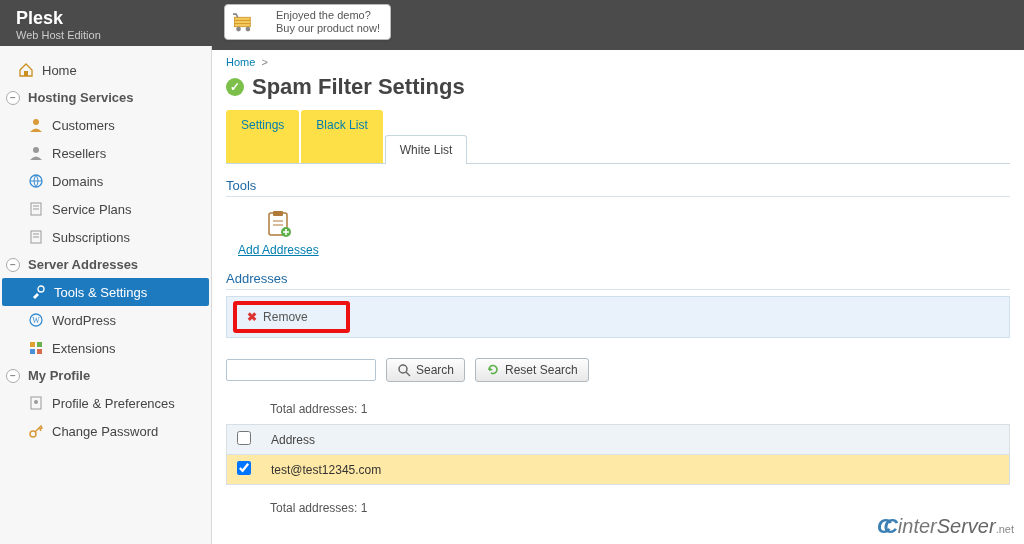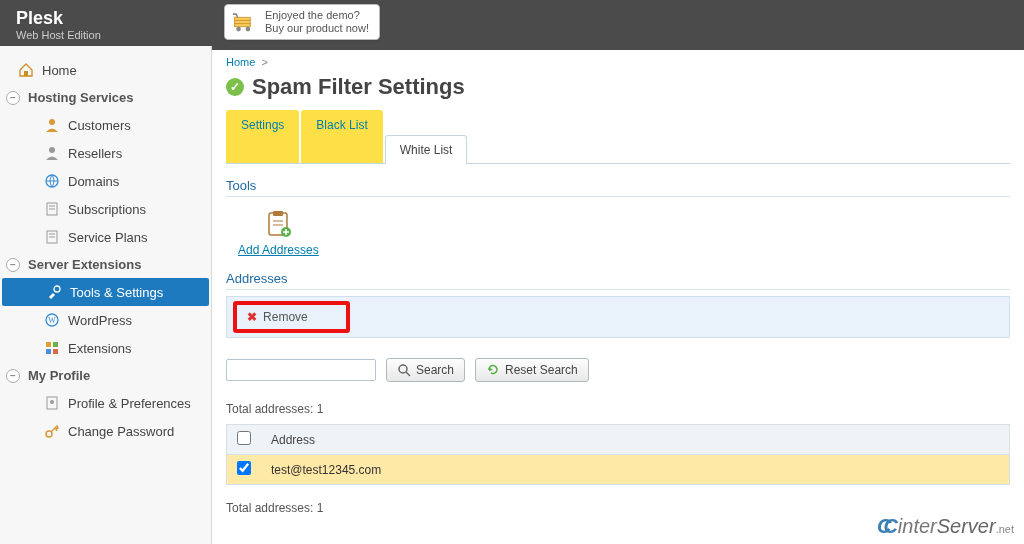--- a/index.html
+++ b/index.html
@@ -6,29 +6,29 @@
 body { font-family: Arial, Helvetica, sans-serif; font-size: 12px; color: #333; background: #fff; width: 1024px; height: 544px; overflow: hidden; position: relative; }
 a { color: #007eb0; text-decoration: none; }
 
 
 .header { height: 50px; background: #4b4b4b; color: #fff; display: flex; align-items: center; padding: 0 16px; }
 .brand { line-height: 1.1; }
 .brand-name { font-size: 18px; font-weight: bold; }
 .brand-sub { font-size: 11px; color: #ccc; }
 
 
-.promo { position: absolute; left: 224px; top: 4px; background: #fff; border: 1px solid #bbb; border-radius: 4px; padding: 4px 10px 4px 6px; display: flex; align-items: center; gap: 8px; color: #555; box-shadow: 0 1px 2px rgba(0,0,0,0.1); }
+.promo { position: absolute; left: 224px; top: 4px; background: #fff; border: 1px solid #bbb; border-radius: 4px; padding: 4px 10px 4px 6px; display: flex; align-items: center; gap: 19px; color: #555; box-shadow: 0 1px 2px rgba(0,0,0,0.1); }
 .promo-icon svg { width: 26px; height: 22px; display: block; }
 .promo-text { font-size: 11px; line-height: 13px; }
 
 
 .sidebar { position: absolute; left: 0; top: 46px; width: 212px; bottom: 0; background: #f7f7f7; border-right: 1px solid #d9d9d9; padding-top: 10px; }
 .nav-item, .nav-group { display: flex; align-items: center; gap: 8px; padding: 6px 10px 6px 18px; color: #444; cursor: pointer; font-size: 13px; }
 .nav-group { font-weight: bold; color: #555; padding-left: 6px; }
-.nav-sub { padding-left: 44px; align-items: center; }
+.nav-sub { padding-left: 28px; align-items: center; }
 .nav-item.active { background: #1e7abf; color: #fff; border-radius: 2px; margin: 0 2px; }
 .nav-item.active a, .nav-item.active span { color: #fff; }
 .coll-toggle { width: 14px; height: 14px; border: 1px solid #aaa; border-radius: 50%; background: #fff; display: inline-flex; align-items: center; justify-content: center; font-size: 10px; color: #888; line-height: 1; }
 .ic { width: 16px; height: 16px; display: inline-block; flex: 0 0 16px; }
 
 
 .main { position: absolute; left: 212px; right: 0; top: 46px; bottom: 0; padding: 10px 14px; }
 .breadcrumb { color: #888; font-size: 11px; margin-bottom: 6px; }
 .breadcrumb a { color: #007eb0; }
 .page-title-row { display: flex; align-items: center; gap: 8px; margin-bottom: 10px; }
@@ -51,21 +51,21 @@
 .toolbar { background: #e9f2fa; border: 1px solid #cfe0ec; padding: 4px 6px; margin-top: 6px; }
 .remove-btn { display: inline-flex; align-items: center; gap: 6px; padding: 3px 8px; color: #555; cursor: pointer; font-size: 12px; }
 .remove-btn .x { color: #d33; font-weight: bold; }
 .highlight-box { border: 4px solid #e11; display: inline-block; padding: 2px 30px 2px 2px; border-radius: 3px; }
 
 .search-row { display: flex; gap: 10px; align-items: center; margin-top: 16px; padding: 4px 0; }
 .search-input { width: 150px; height: 22px; border: 1px solid #b5c5d1; border-radius: 2px; padding: 0 4px; }
 .btn { display: inline-flex; align-items: center; gap: 5px; height: 24px; padding: 0 10px; border: 1px solid #aeb9c2; background: linear-gradient(#fdfdfd,#e8e8e8); border-radius: 3px; color: #444; cursor: pointer; font-size: 12px; }
 .btn .bi { width: 14px; height: 14px; }
 
-.total-line { margin-top: 16px; color: #555; }
+.total-line { margin-top: 16px; color: #555; margin-left: 44px; }
 
 .table { width: 100%; margin-top: 8px; border-collapse: collapse; border: 1px solid #d7e0e7; }
 .table th { text-align: left; background: #eef3f7; padding: 6px 10px; font-weight: normal; color: #444; border-bottom: 1px solid #d7e0e7; }
 .table td { padding: 6px 10px; }
 .row-selected { background: #ffe9a6; }
 .chk { width: 14px; height: 14px; }
 
 .footer-brand { position: absolute; right: 10px; bottom: 6px; font-style: italic; font-size: 20px; color: #666; font-family: Liberation Sans, sans-serif; }
 .footer-brand .cc { color: #3b7fb3; font-weight: bold; }
 .footer-brand .thin { color: #777; }
@@ -133,34 +133,34 @@
           <path d="M2 8 L14 8 M8 2 Q12 8 8 14 Q4 8 8 2" fill="none" stroke="#3b8fd4"></path>
         </svg></span>
       <span class="nav-label">Domains</span>
     </div>
   <div class="nav-item nav-sub">
       <span class="ic"><svg viewBox="0 0 16 16">
           <rect x="3" y="2" width="10" height="12" fill="none" stroke="#999"></rect>
           <line x1="5" y1="5" x2="11" y2="5" stroke="#999"></line>
           <line x1="5" y1="8" x2="11" y2="8" stroke="#999"></line>
         </svg></span>
-      <span class="nav-label">Subscriptions</span>
+      <span class="nav-label">Service Plans</span>
     </div>
   <div class="nav-item nav-sub">
       <span class="ic"><svg viewBox="0 0 16 16">
           <rect x="3" y="2" width="10" height="12" fill="none" stroke="#999"></rect>
           <line x1="5" y1="5" x2="11" y2="5" stroke="#999"></line>
           <line x1="5" y1="8" x2="11" y2="8" stroke="#999"></line>
         </svg></span>
-      <span class="nav-label">Service Plans</span>
+      <span class="nav-label">Subscriptions</span>
     </div>
 
   <div class="nav-group">
     <span class="coll-toggle">−</span>
-    <span>Server Extensions</span>
+    <span>Server Addresses</span>
   </div>
   <div class="nav-item nav-sub active">
       <span class="ic"><svg viewBox="0 0 16 16">
           <path d="M3 13 L7 9 L9 11 L5 15 Z" fill="#fff"></path>
           <circle cx="11" cy="5" r="3" fill="none" stroke="#fff" stroke-width="1.3"></circle>
         </svg></span>
       <span class="nav-label">Tools &amp; Settings</span>
     </div>
   <div class="nav-item nav-sub">
       <span class="ic"><svg viewBox="0 0 16 16">

